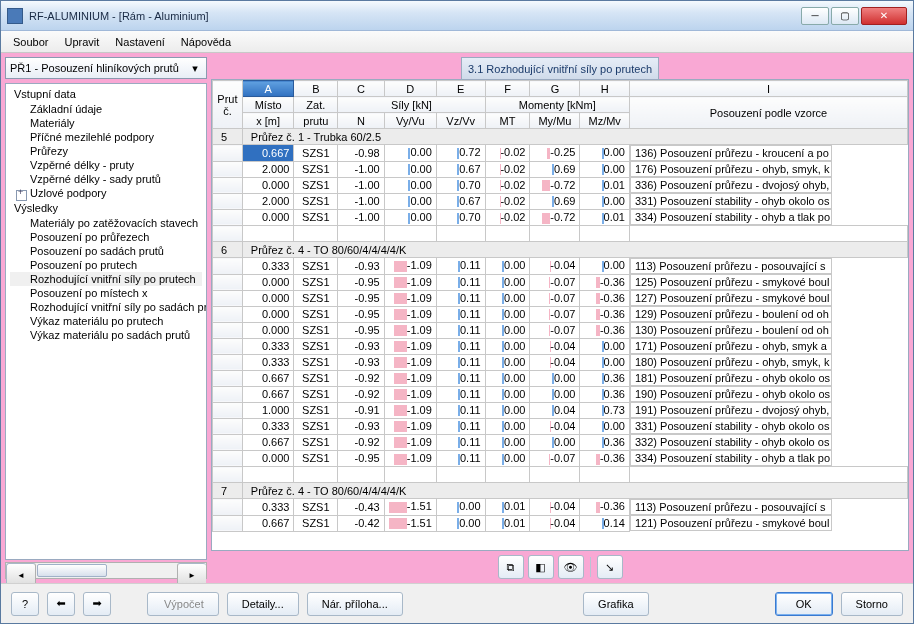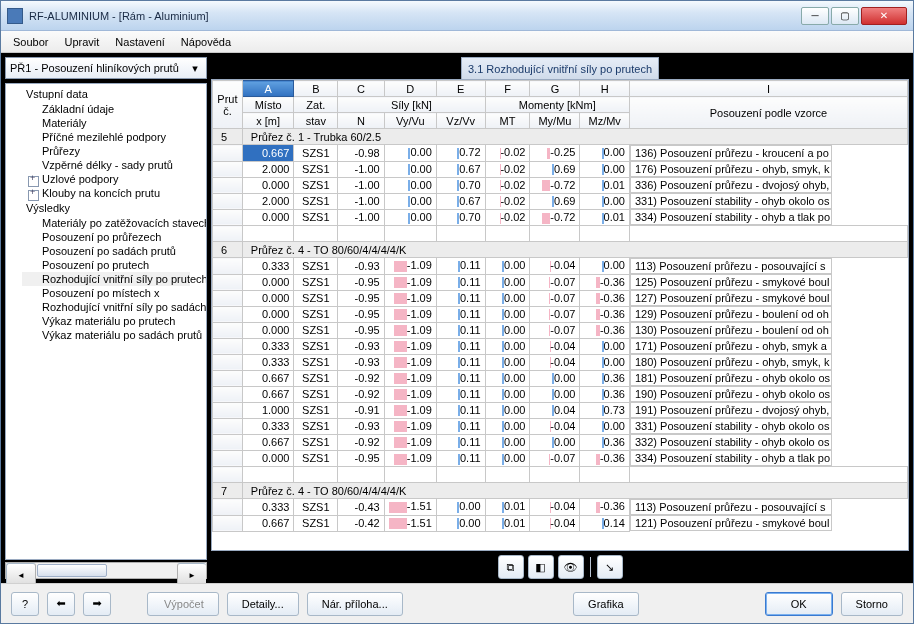--- a/index.html
+++ b/index.html
@@ -1,29 +1,29 @@
 <!DOCTYPE html>
 <html><head>
 <meta charset="utf-8">
 <style>
   * { box-sizing: border-box; }
   body { margin:0; font-family:"Segoe UI",Tahoma,sans-serif; font-size:11px; background:#d6dde8; overflow:hidden; }
-  .window { width:914px; height:624px; background:#000000; border:1px solid #5a7aa0; display:flex; flex-direction:column; }
+  .window { width:914px; height:624px; background:#f9a8d4; border:1px solid #5a7aa0; display:flex; flex-direction:column; }
   .titlebar { height:30px; background:linear-gradient(#f5fafe,#d6e5f5 40%,#bcd4ee); display:flex; align-items:center; padding:0 6px; border-bottom:1px solid #a0b8d8; }
   .titlebar .icon { width:16px; height:16px; background:#4a7ab8; border:1px solid #345a8a; margin-right:6px; }
   .titlebar .title { flex:1; color:#1a2a44; }
   .winbtn { width:28px; height:18px; margin-left:2px; border:1px solid #8aa; background:linear-gradient(#fff,#dce8f4); border-radius:2px; display:flex; align-items:center; justify-content:center; font-size:10px; }
   .winbtn.close { width:46px; background:linear-gradient(#f08080,#d03030); color:#fff; border-color:#a02020; }
   .menubar { height:22px; background:linear-gradient(#fbfbfb,#ececec); border-bottom:1px solid #c8c8c8; display:flex; align-items:center; padding:0 4px; }
   .menubar span { padding:2px 8px; cursor:default; }
   .content { flex:1; display:flex; padding:4px; gap:4px; overflow:hidden; }
   .left { width:202px; display:flex; flex-direction:column; }
   .combo { height:22px; border:1px solid #8a9ab0; background:linear-gradient(#fff,#e8eef6); display:flex; align-items:center; padding:0 4px; margin-bottom:4px; }
   .combo .arrow { margin-left:auto; width:14px; text-align:center; }
-  .tree { flex:1; background:#fff; border:1px solid #9aaac0; overflow:auto; padding:2px 16px; }
+  .tree { flex:1; background:#fff; border:1px solid #9aaac0; overflow:auto; padding:2px 4px; }
   .tree .hdr { font-weight:normal; padding:2px 4px; color:#000; }
   .tree .item { padding:1px 4px 1px 20px; white-space:nowrap; cursor:default; position:relative; }
   .tree .item.exp::before { content:""; position:absolute; left:6px; top:4px; width:9px; height:9px; border:1px solid #8898b0; background:#fff; }
   .tree .item.exp::after { content:"+"; position:absolute; left:8px; top:1px; font-size:9px; color:#446; }
   .tree .item.sel { background:#f0f0f0; }
   .hscroll { height:17px; border:1px solid #b0b0b0; background:#f0f0f0; display:flex; margin-top:2px; }
   .hscroll .btn { width:17px; background:linear-gradient(#fff,#dcdcdc); border-right:1px solid #b0b0b0; display:flex; align-items:center; justify-content:center; font-size:8px; }
   .hscroll .btn:last-child { border-right:none; border-left:1px solid #b0b0b0; }
   .hscroll .thumb { width:70px; background:linear-gradient(#fff,#d8e0ec); border:1px solid #a0b0c8; margin:1px; border-radius:2px; }
   .right { flex:1; display:flex; flex-direction:column; overflow:hidden;align-items:center; }
@@ -72,23 +72,23 @@
       <div class="combo">
         <span>PŘ1 - Posouzení hliníkových prutů</span>
         <span class="arrow">▾</span>
       </div>
       <div class="tree" id="tree">
           <div class="hdr">Vstupní data</div>
           <div class="item">Základní údaje</div>
           <div class="item">Materiály</div>
           <div class="item">Příčné mezilehlé podpory</div>
           <div class="item">Průřezy</div>
+          <div class="item">Vzpěrné délky - pruty</div>
           <div class="item">Vzpěrné délky - sady prutů</div>
           <div class="item exp">Uzlové podpory</div>
-          <div class="item exp">Klouby na koncích prutu</div>
           <div class="hdr">Výsledky</div>
           <div class="item">Materiály po zatěžovacích stavech</div>
           <div class="item">Posouzení po průřezech</div>
           <div class="item">Posouzení po sadách prutů</div>
           <div class="item">Posouzení po prutech</div>
           <div class="item sel">Rozhodující vnitřní síly po prutech</div>
           <div class="item">Posouzení po místech x</div>
           <div class="item">Rozhodující vnitřní síly po sadách prutů</div>
           <div class="item">Výkaz materiálu po prutech</div>
           <div class="item">Výkaz materiálu po sadách prutů</div>
@@ -131,21 +131,21 @@
               </tr>
               <tr>
                 <th>Místo</th>
                 <th>Zat.</th>
                 <th colspan="3">Síly [kN]</th>
                 <th colspan="3">Momenty [kNm]</th>
                 <th rowspan="2">Posouzení podle vzorce</th>
               </tr>
               <tr>
                 <th>x [m]</th>
-                <th>stav</th>
+                <th>prutu</th>
                 <th>N</th>
                 <th>Vy/Vu</th>
                 <th>Vz/Vv</th>
                 <th>MT</th>
                 <th>My/Mu</th>
                 <th>Mz/Mv</th>
               </tr>
             </thead>
             <tbody>
               <tr class="grp">
@@ -454,20 +454,20 @@
         <span>Detaily...</span>
       </div>
     <div class="btn">
         <span>Nár. příloha...</span>
       </div>
     <div class="spacer"></div>
     <div class="btn">
         <span>Grafika</span>
       </div>
     <div style="width:110px"></div>
-    <div class="btn primary" style="width:68px;justify-content:center">
+    <div class="btn primary" style="width:58px;justify-content:center">
         <span>OK</span>
       </div>
     <div class="btn">
         <span>Storno</span>
       </div>
   </div>
 </div>
 
 </body></html>

